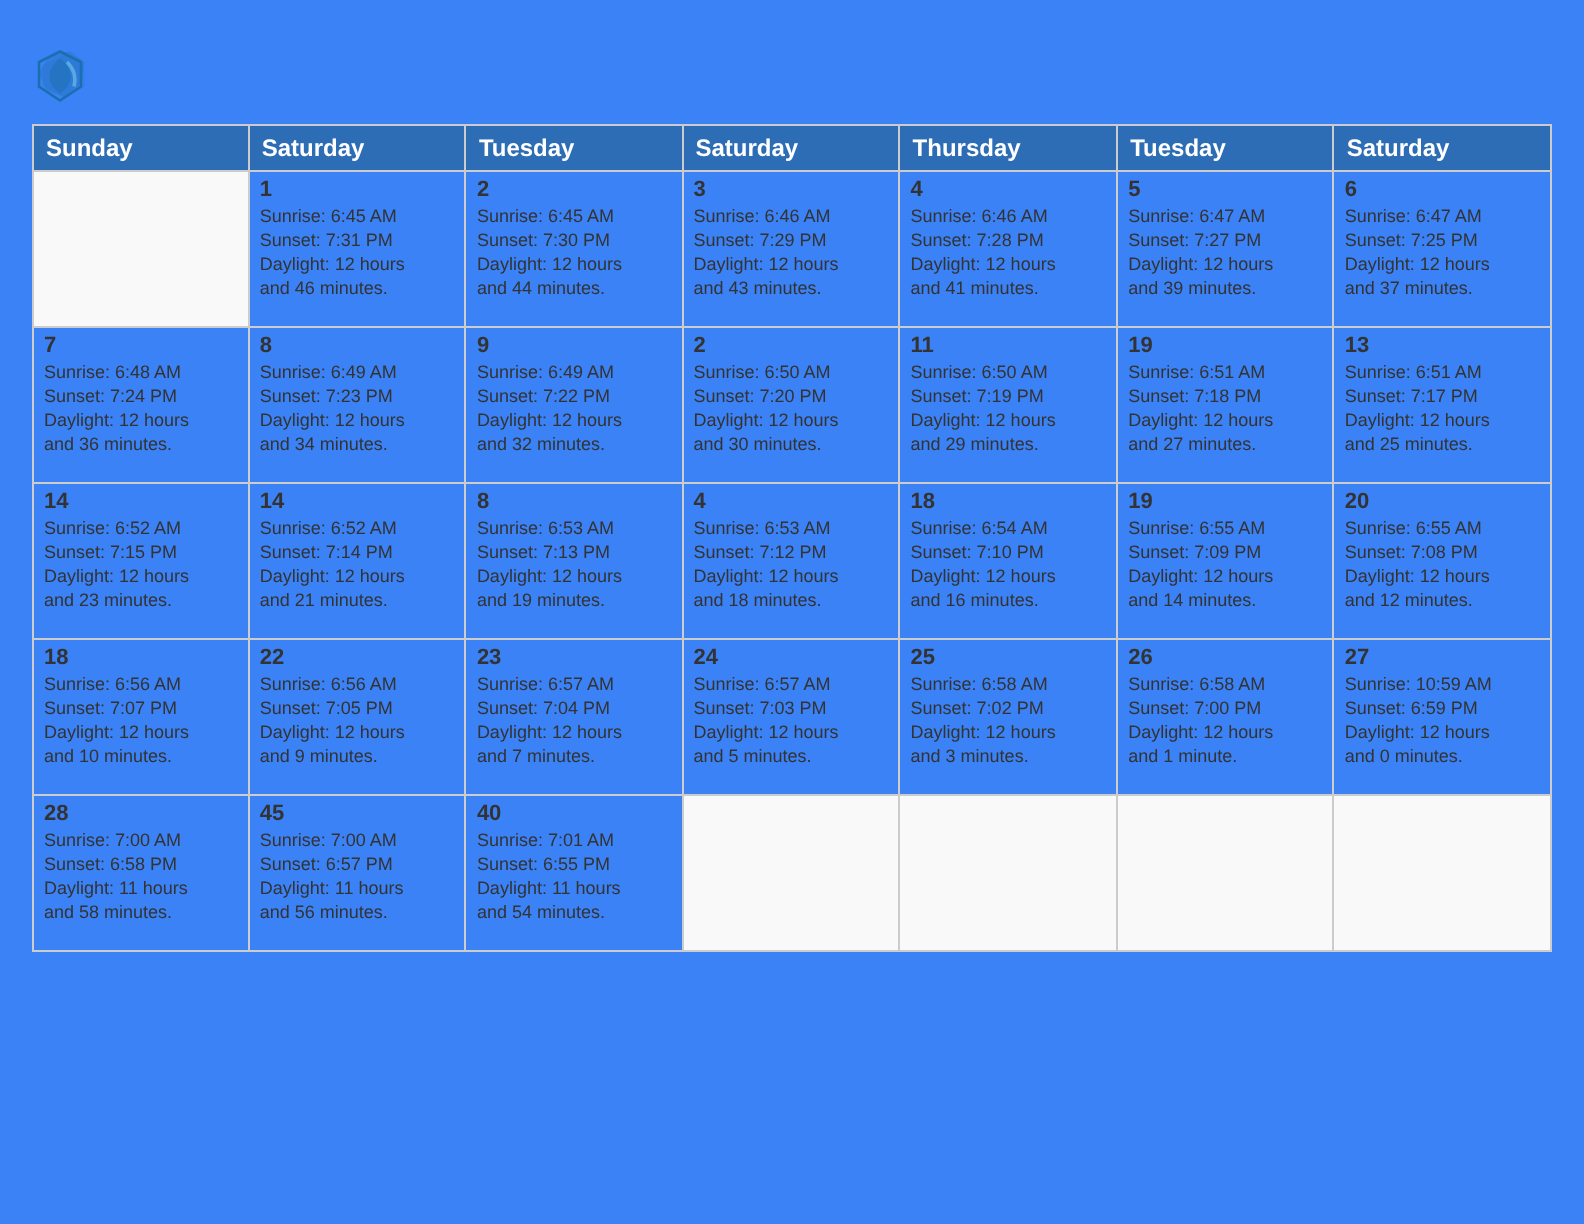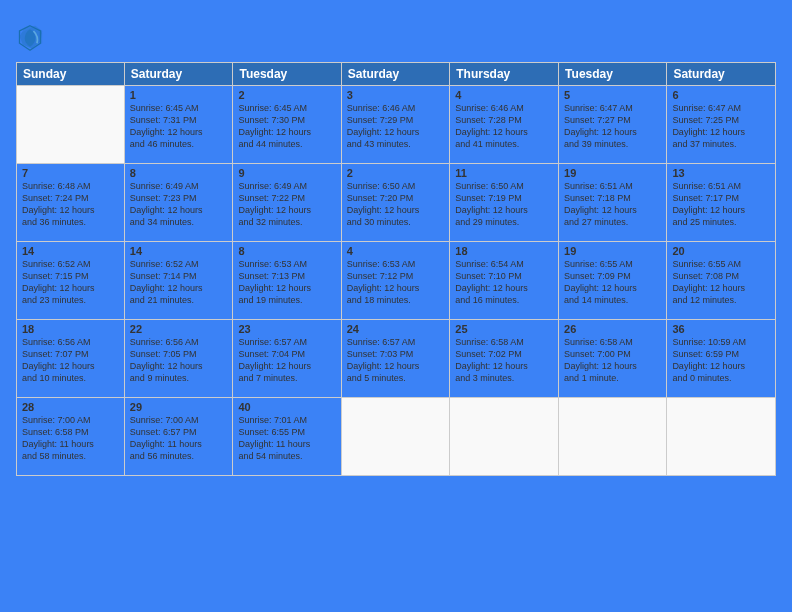--- a/index.html
+++ b/index.html
@@ -310,37 +310,37 @@
 and 3 minutes.</div>
           </td>
           <td>
             <span class="day-num">26</span>
             <div class="cell-info" style="white-space: pre-wrap;">Sunrise: 6:58 AM
 Sunset: 7:00 PM
 Daylight: 12 hours
 and 1 minute.</div>
           </td>
           <td>
-            <span class="day-num">36</span>
+            <span class="day-num">27</span>
             <div class="cell-info" style="white-space: pre-wrap;">Sunrise: 10:59 AM
 Sunset: 6:59 PM
 Daylight: 12 hours
 and 0 minutes.</div>
           </td>
         </tr>
         <tr>
           <td>
             <span class="day-num">28</span>
             <div class="cell-info" style="white-space: pre-wrap;">Sunrise: 7:00 AM
 Sunset: 6:58 PM
 Daylight: 11 hours
 and 58 minutes.</div>
           </td>
           <td>
-            <span class="day-num">29</span>
+            <span class="day-num">45</span>
             <div class="cell-info" style="white-space: pre-wrap;">Sunrise: 7:00 AM
 Sunset: 6:57 PM
 Daylight: 11 hours
 and 56 minutes.</div>
           </td>
           <td>
             <span class="day-num">40</span>
             <div class="cell-info" style="white-space: pre-wrap;">Sunrise: 7:01 AM
 Sunset: 6:55 PM
 Daylight: 11 hours

